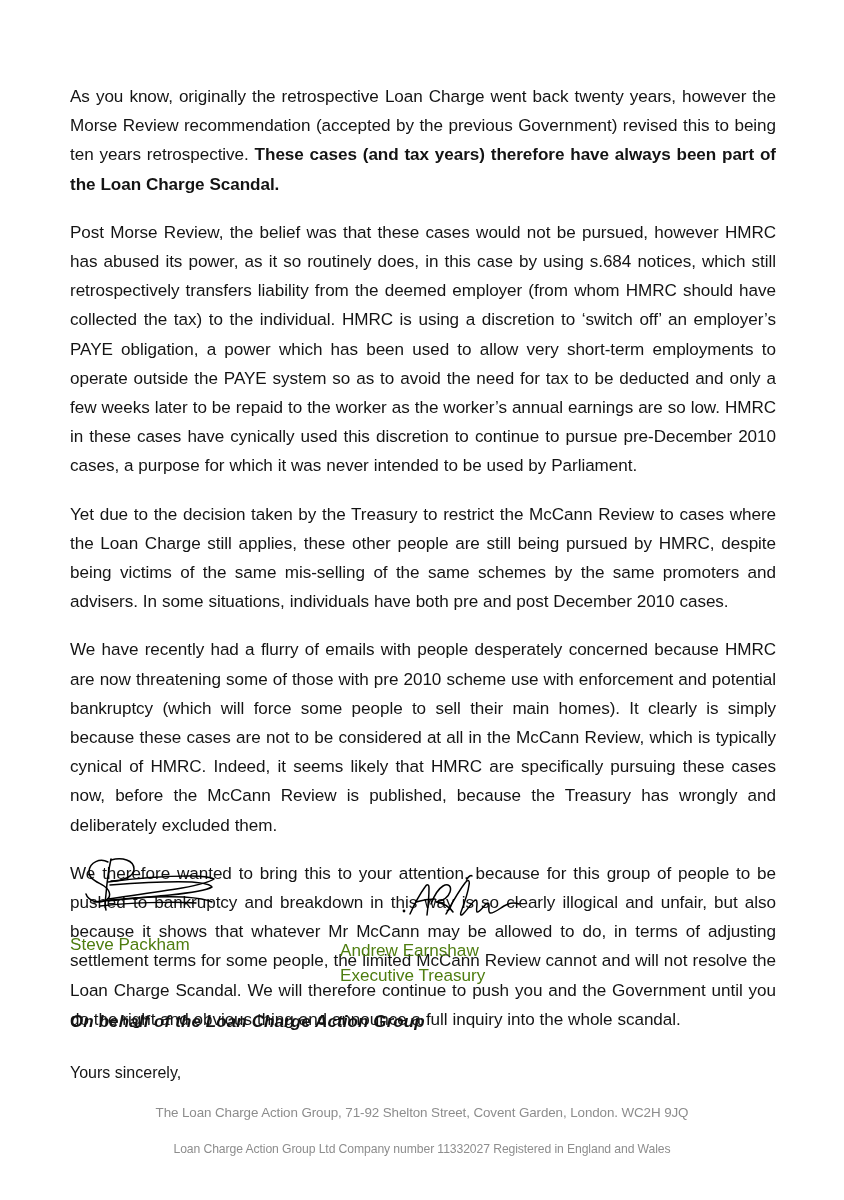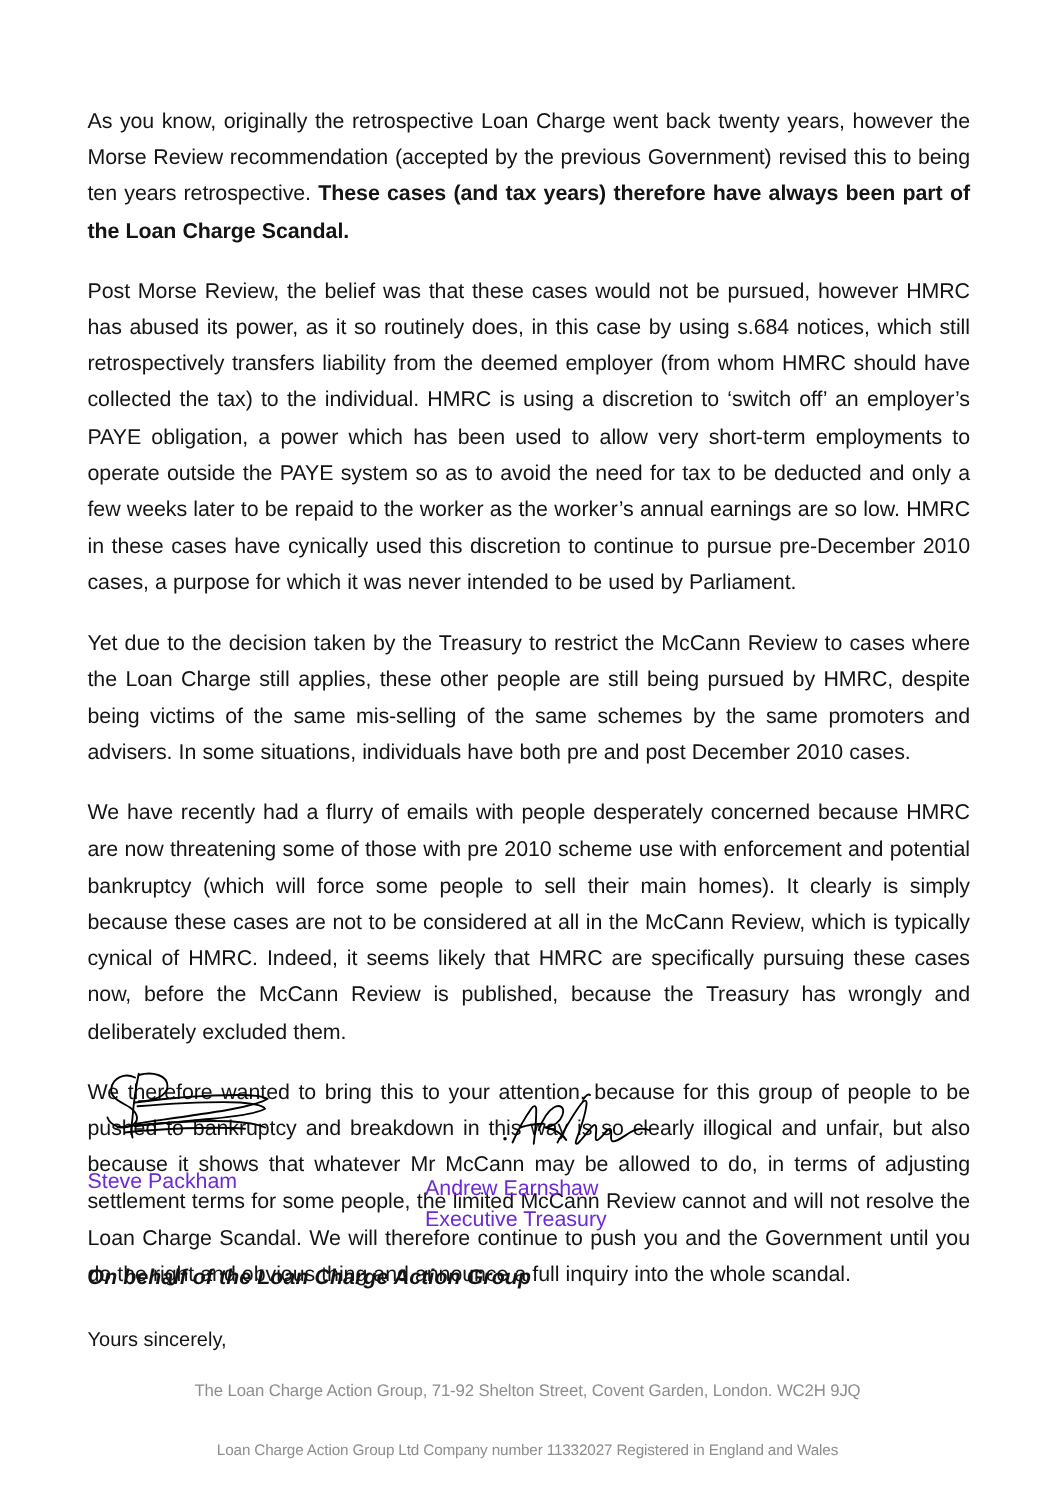--- a/index.html
+++ b/index.html
@@ -61,21 +61,21 @@
   .sig-col.left  { left: 0px;   width: 310px; }
   .sig-col.right { left: 270px; width: 300px; }
 
   .sig-img { display: block; }
   .sig-img.left  { margin-left: 8px;  margin-top: 4px; }
   .sig-img.right { margin-left: 58px; margin-top: 26px; }
 
   .sig-names {
     font-size: 17.1px;
     line-height: 25px;
-    color: #6d28d9;
+    color: #4d7c0f;
     white-space: nowrap;
   }
   .sig-col.left .sig-names  { margin-top: 18px; }
   .sig-col.right .sig-names { margin-top: 12px; }
 
   .onbehalf {
     position: absolute;
     left: 70px;
     top: 1012px;
     font-size: 17px;
@@ -96,21 +96,21 @@
     color: #8d8d8d;
   }
   .footer .line1 {
     font-size: 13.4px;
     line-height: 20px;
     letter-spacing: -0.1px;
   }
   .footer .line2 {
     font-size: 12.2px;
     line-height: 20px;
-    margin-top: 27px;
+    margin-top: 16px;
     letter-spacing: -0.1px;
   }
 </style>
 </head>
 <body>
 
 <div id="page">
 
   <div class="letter-body">
 

